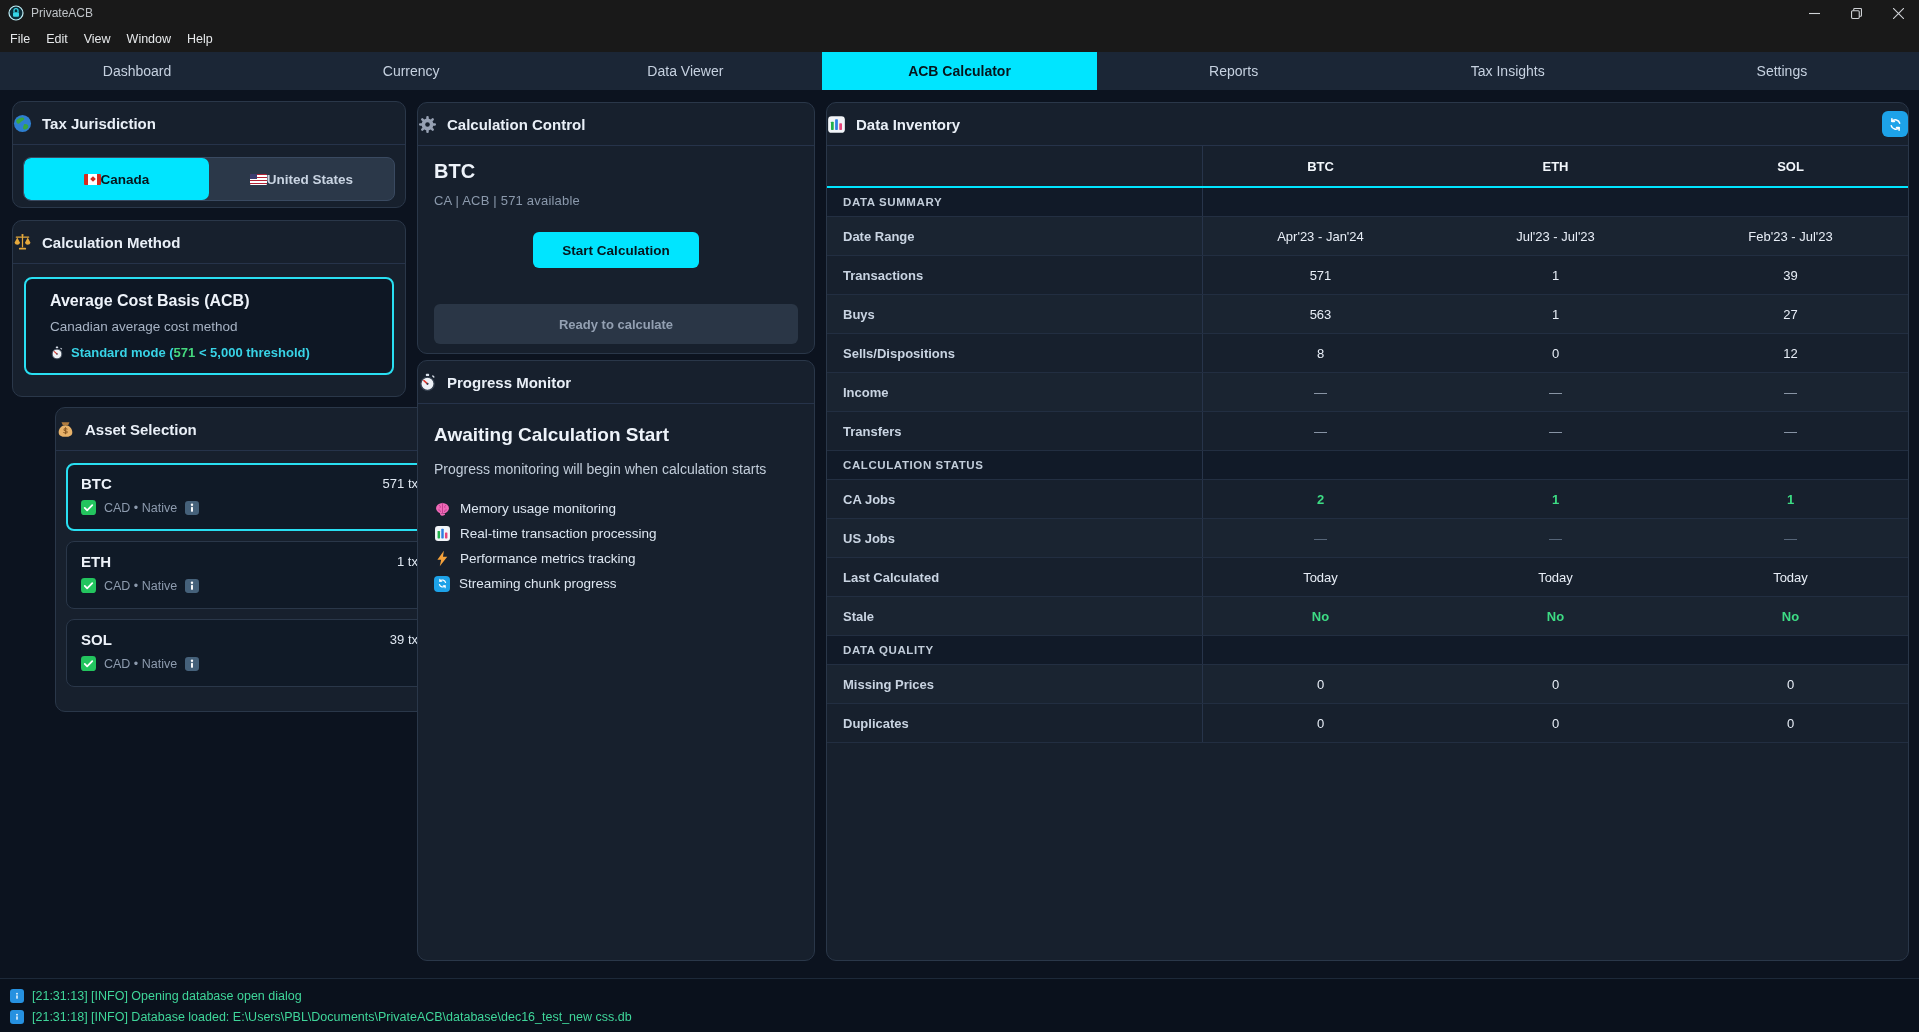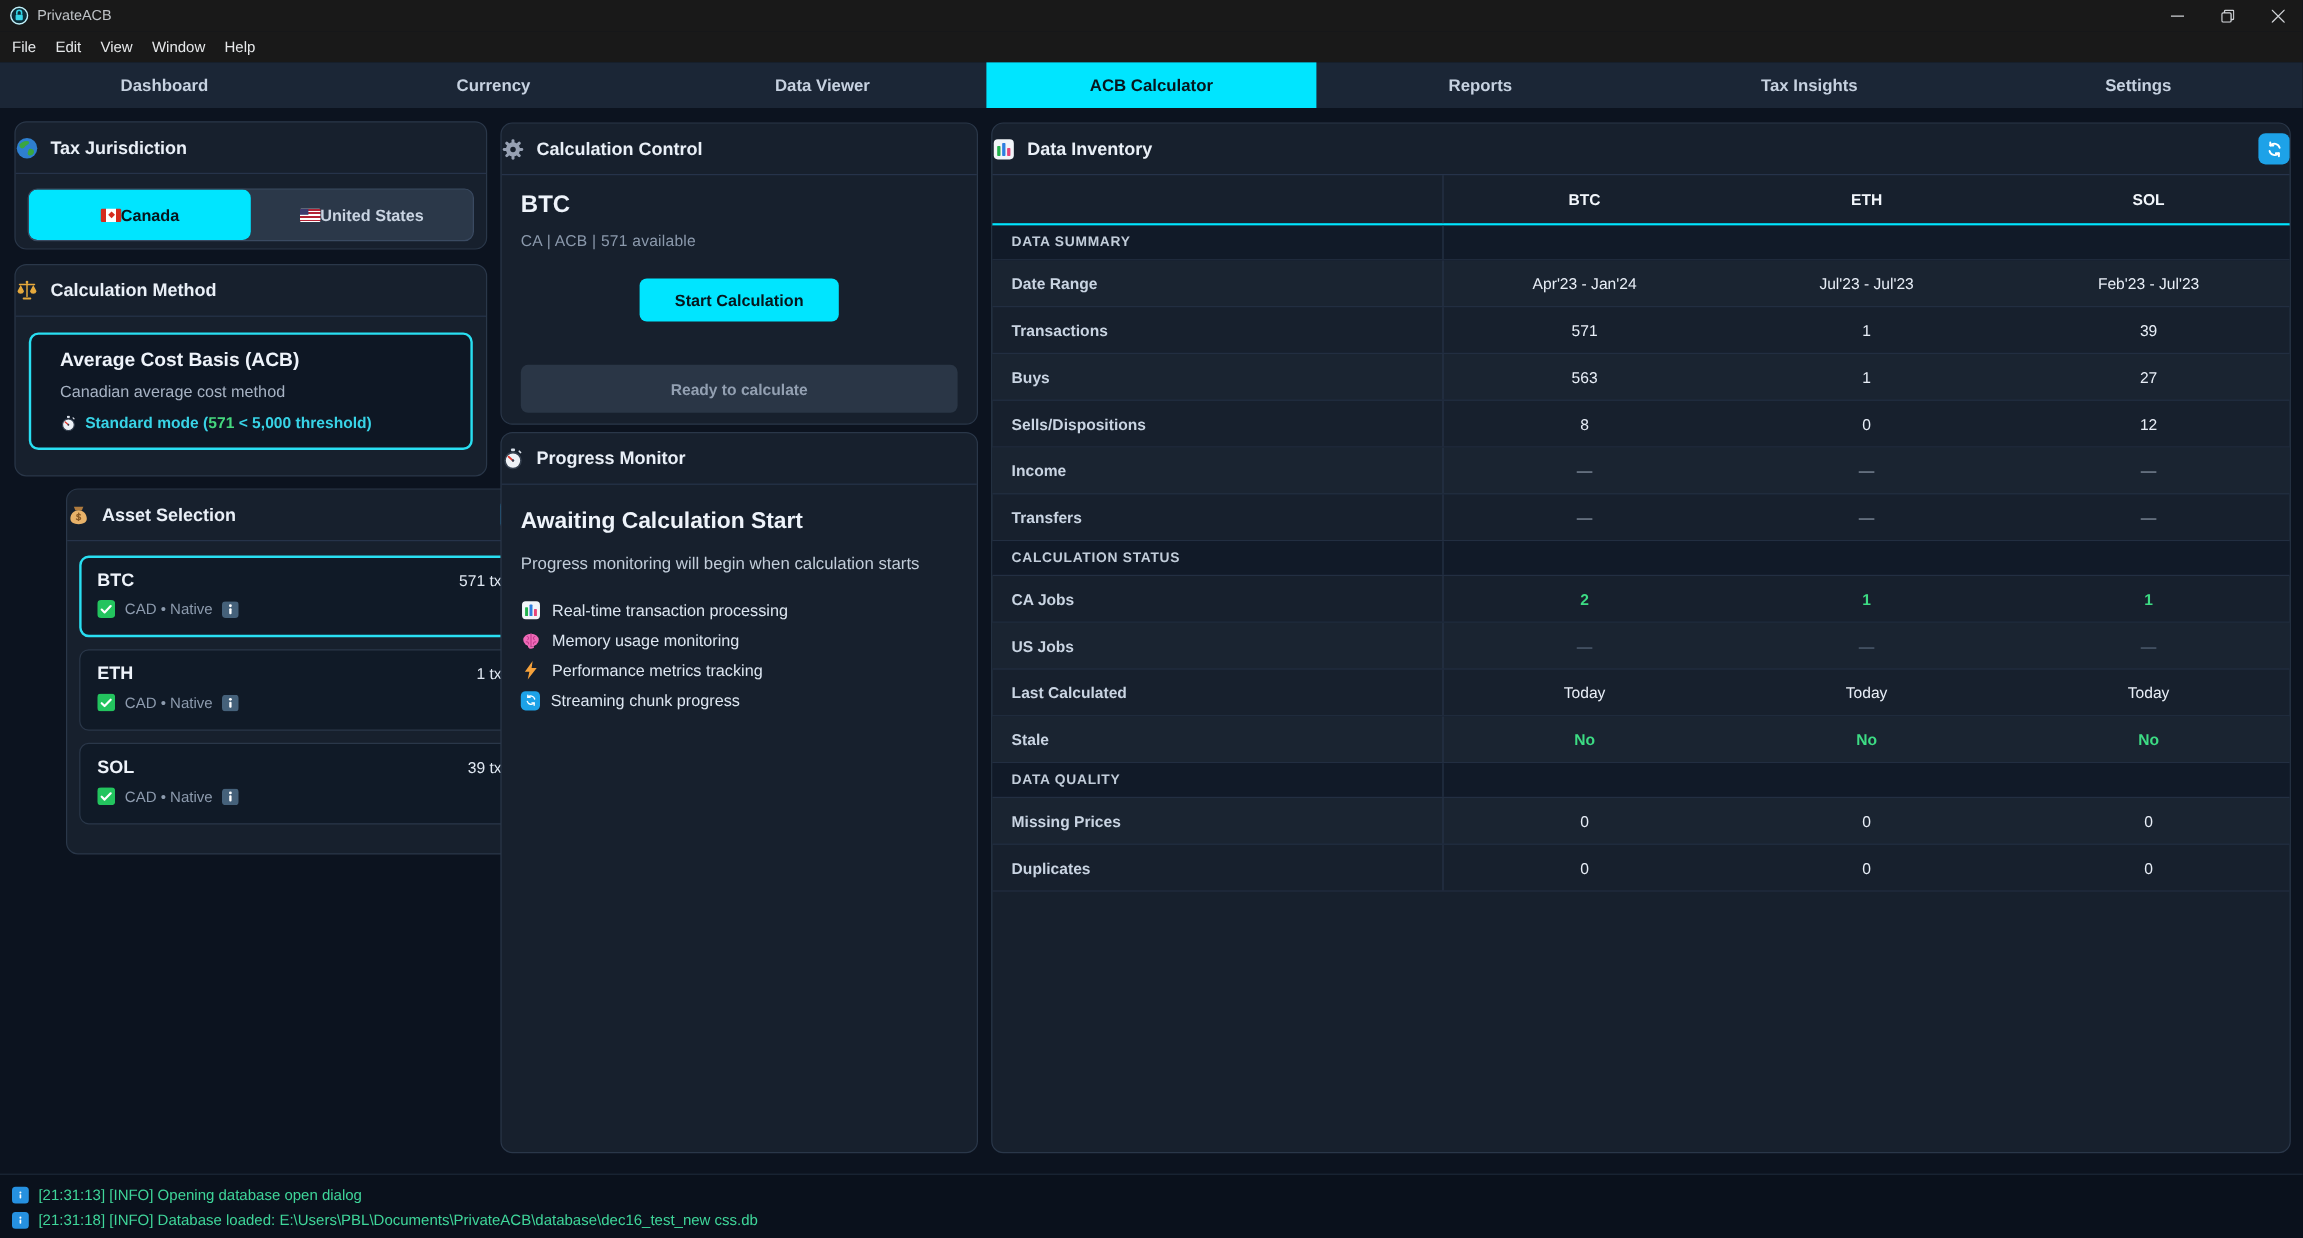--- a/index.html
+++ b/index.html
@@ -11,21 +11,21 @@
   
   .titlebar{position:absolute;left:0;top:0;width:100%;height:26px;background:#191919;display:flex;align-items:center;}
   .app-ic{width:16px;height:16px;margin-left:8px;}
   .app-title{margin-left:7px;font-size:12px;color:#bfc3c7;}
   .win-controls{margin-left:auto;display:flex;height:100%;}
   .win-btn{width:42px;height:100%;display:flex;align-items:center;justify-content:center;background:transparent;border:none;cursor:pointer;padding:0;}
   .win-btn svg{width:11px;height:11px;stroke:#cfd2d6;fill:none;stroke-width:1;}
   .menubar{position:absolute;left:0;top:26px;width:100%;height:26px;background:#191919;display:flex;align-items:center;padding-left:2px;}
   .menu-item{padding:0 8px;font-size:12.5px;color:#e6e8ea;cursor:default;}
   .tabbar{position:absolute;left:0;top:52px;width:100%;height:38px;background:#1b2636;display:flex;}
-  .tab{flex:1;display:flex;align-items:center;justify-content:center;font-size:14px;color:#c6d1e0;cursor:pointer;font-weight:bold;}
+  .tab{flex:1;display:flex;align-items:center;justify-content:center;font-size:14px;color:#c6d1e0;cursor:pointer;}
   .tab.active{background:#00e5ff;color:#06161d;font-weight:700;}
   
   .panel{position:absolute;background:#17202d;border:1px solid #2a3749;border-radius:10px;box-sizing:border-box;}
   .phead{height:42px;display:flex;align-items:center;gap:10px;padding:0 0;border-bottom:1px solid #26334a;}
   .ptitle{font-size:15px;font-weight:700;color:#e9eff7;}
   .ic{width:19px;height:19px;flex:0 0 auto;}
   .spacer{flex:1;}
   .chip-blue{width:26px;height:26px;border-radius:6px;background:#1da2e8;display:flex;align-items:center;justify-content:center;border:none;cursor:pointer;padding:0;}
   .chip-blue svg{width:15px;height:15px;}
   
@@ -337,29 +337,29 @@
         <use href="#i-stopwatch"></use>
       </svg>
     <span class="ptitle">Progress Monitor</span>
   </div>
   <div class="pm-body">
     <div class="pm-heading">Awaiting Calculation Start</div>
     <div class="pm-desc">Progress monitoring will begin when calculation starts</div>
     <ul class="pm-list">
       <li>
         <svg class="ic-feat">
-            <use href="#i-chart"></use>
-          </svg>
-        <span>Real-time transaction processing</span>
+            <use href="#i-brain"></use>
+          </svg>
+        <span>Memory usage monitoring</span>
       </li>
       <li>
         <svg class="ic-feat">
-            <use href="#i-brain"></use>
-          </svg>
-        <span>Memory usage monitoring</span>
+            <use href="#i-chart"></use>
+          </svg>
+        <span>Real-time transaction processing</span>
       </li>
       <li>
         <svg class="ic-feat">
             <use href="#i-bolt"></use>
           </svg>
         <span>Performance metrics tracking</span>
       </li>
       <li>
         <span class="chip-feat">
             <svg>

